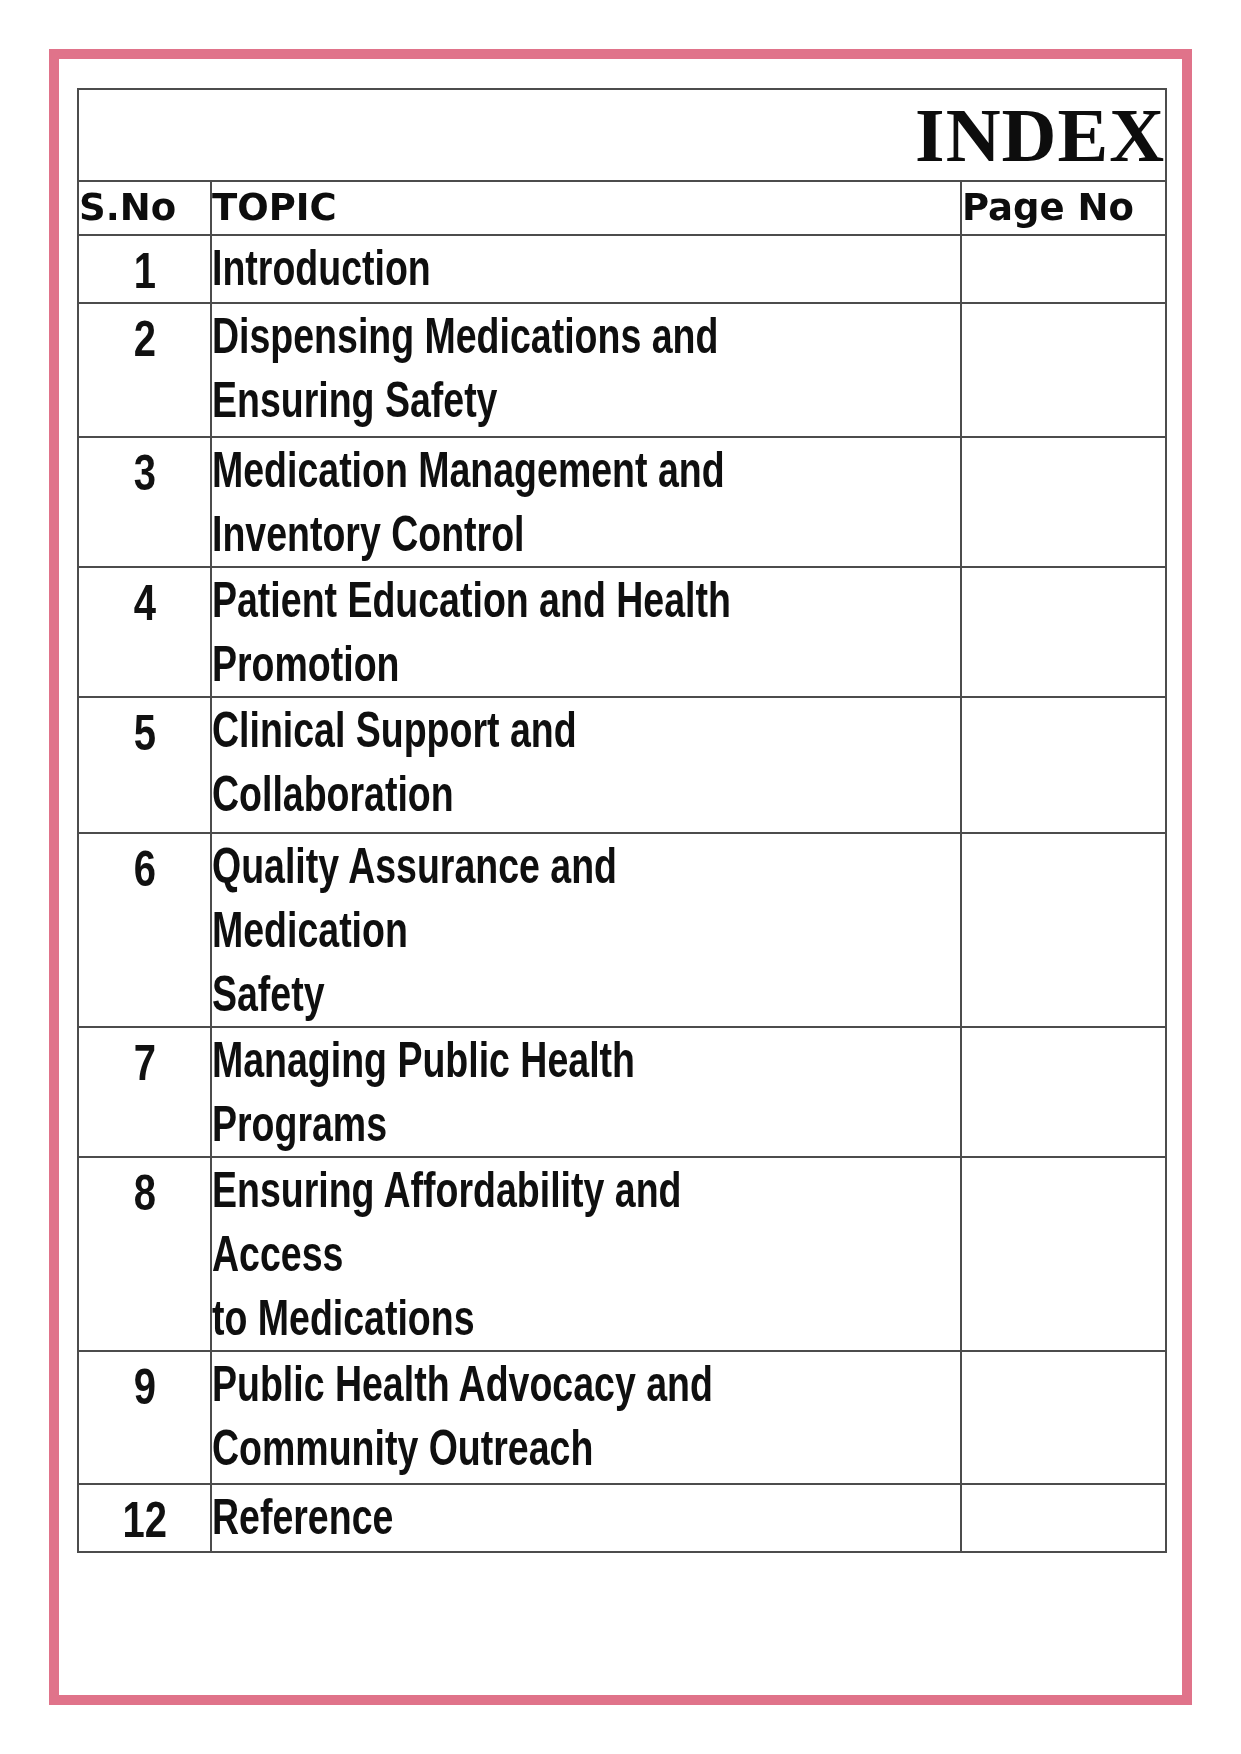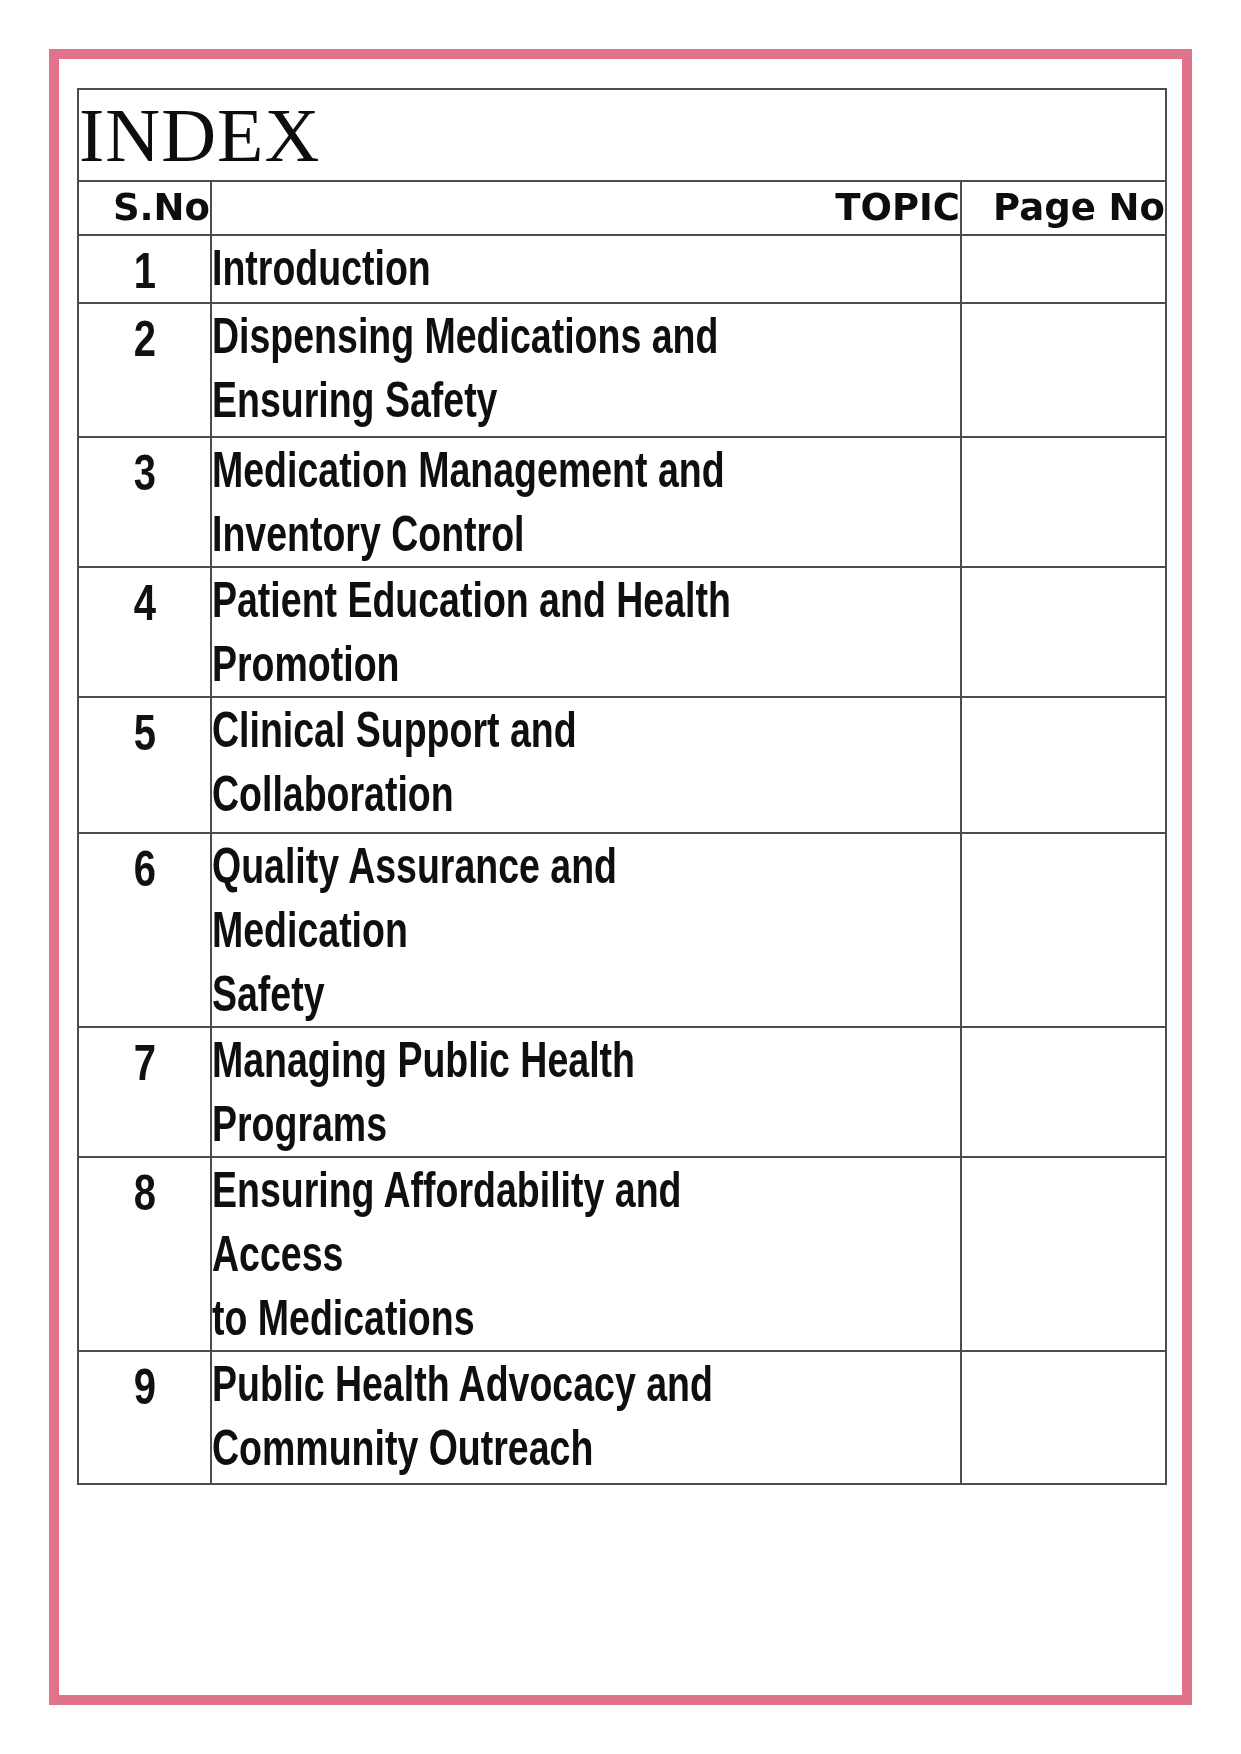--- a/index.html
+++ b/index.html
@@ -27,37 +27,36 @@
   }
   table.index td {
     border:2px solid #4c4c4c;
     vertical-align:top;
     padding:0;
     overflow:hidden;
     background:#ffffff;
   }
   .title-cell {
     height:87px;
-    text-align:left;
+    text-align:right;
     font-family:"Liberation Serif", serif;
-    font-weight:normal;
+    font-weight:bold;
     font-size:76px;
     line-height:90px;
     letter-spacing:1px;
     color:#0d0d0d;
   }
   tr.hdr td {
     height:50px;
     font-family:"DejaVu Sans", sans-serif;
     font-weight:bold;
     font-size:37px;
     line-height:52px;
-    text-align:right;
+    text-align:left;
     color:#0d0d0d;
-    padding-left:12px;
   }
   .sno-cell { text-align:center; }
   .num {
     display:inline-block;
     font-weight:bold;
     font-size:50px;
     line-height:62px;
     transform:scaleX(0.8);
     transform-origin:center top;
     padding-top:4px;
@@ -153,14 +152,19 @@
       <td class="topic-cell"><span class="topic-text">Ensuring Affordability and Access
 to Medications</span></td>
       <td></td>
     </tr>
     <tr class="r9">
       <td class="sno-cell"><span class="num">9</span></td>
       <td class="topic-cell"><span class="topic-text">Public Health Advocacy and
 Community Outreach</span></td>
       <td></td>
     </tr>
+    <tr class="r12">
+      <td class="sno-cell"><span class="num">12</span></td>
+      <td class="topic-cell"><span class="topic-text">Reference</span></td>
+      <td></td>
+    </tr>
   </tbody>
 </table>
 
 </body></html>

